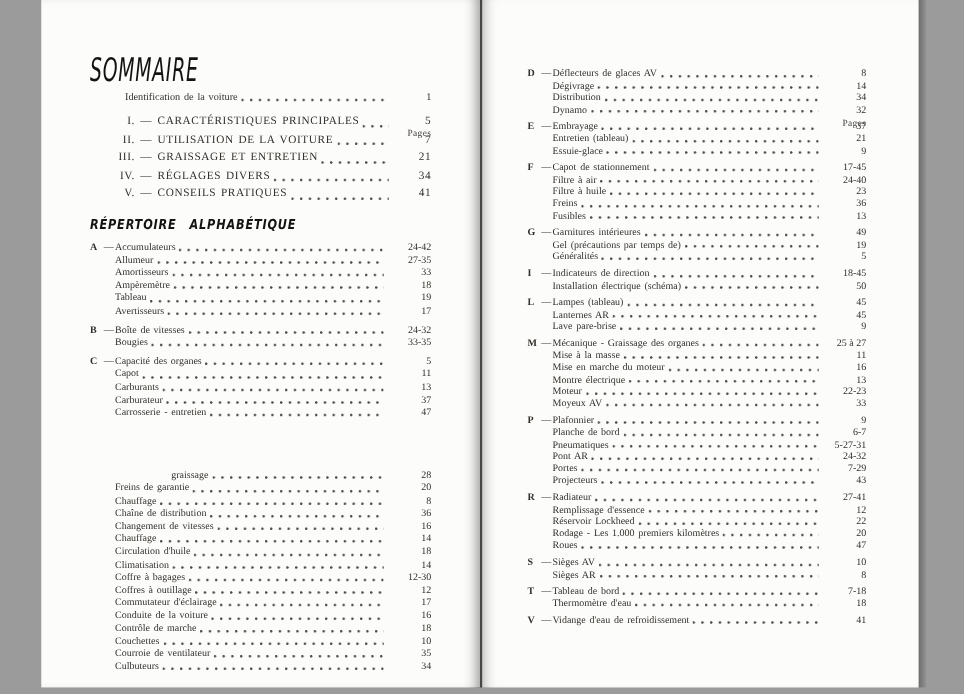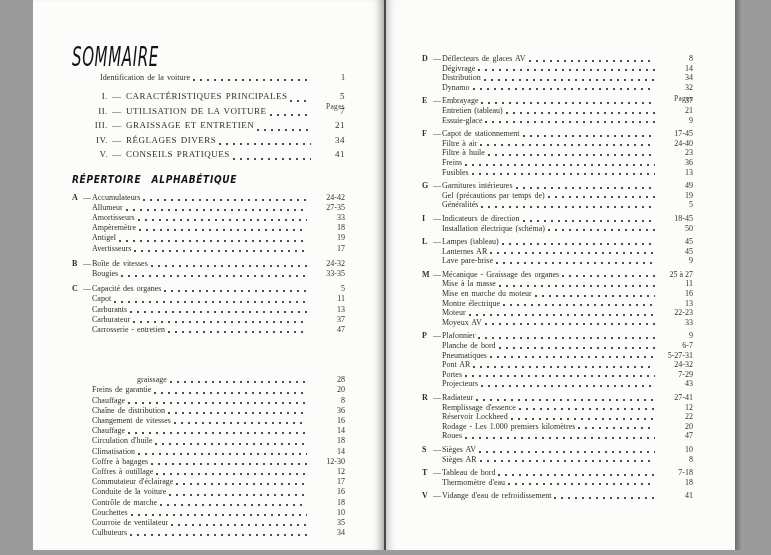--- a/index.html
+++ b/index.html
@@ -137,21 +137,21 @@
             <div class="idx-row">
               <span class="idx-letter"></span>
               <span class="idx-dash"></span>
               <span class="idx-label">Ampèremètre</span>
               <span class="leader"></span>
               <span class="idx-page">18</span>
             </div>
             <div class="idx-row">
               <span class="idx-letter"></span>
               <span class="idx-dash"></span>
-              <span class="idx-label">Antigel</span>
+              <span class="idx-label">Tableau</span>
               <span class="leader"></span>
               <span class="idx-page">19</span>
             </div>
             <div class="idx-row">
               <span class="idx-letter"></span>
               <span class="idx-dash"></span>
               <span class="idx-label">Avertisseurs</span>
               <span class="leader"></span>
               <span class="idx-page">17</span>
             </div>

